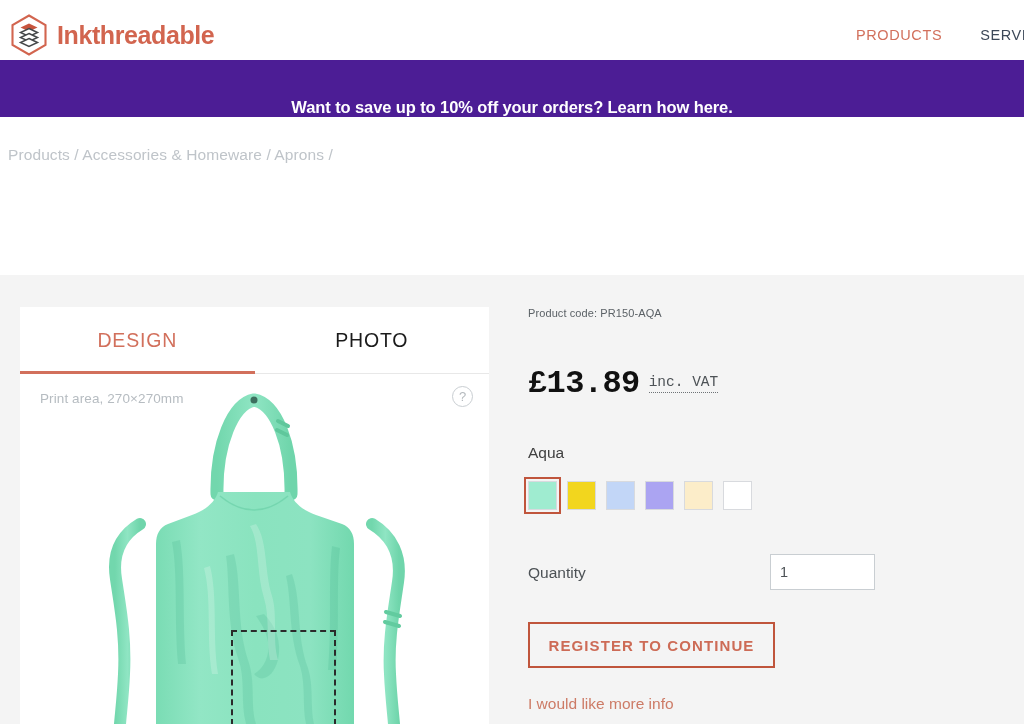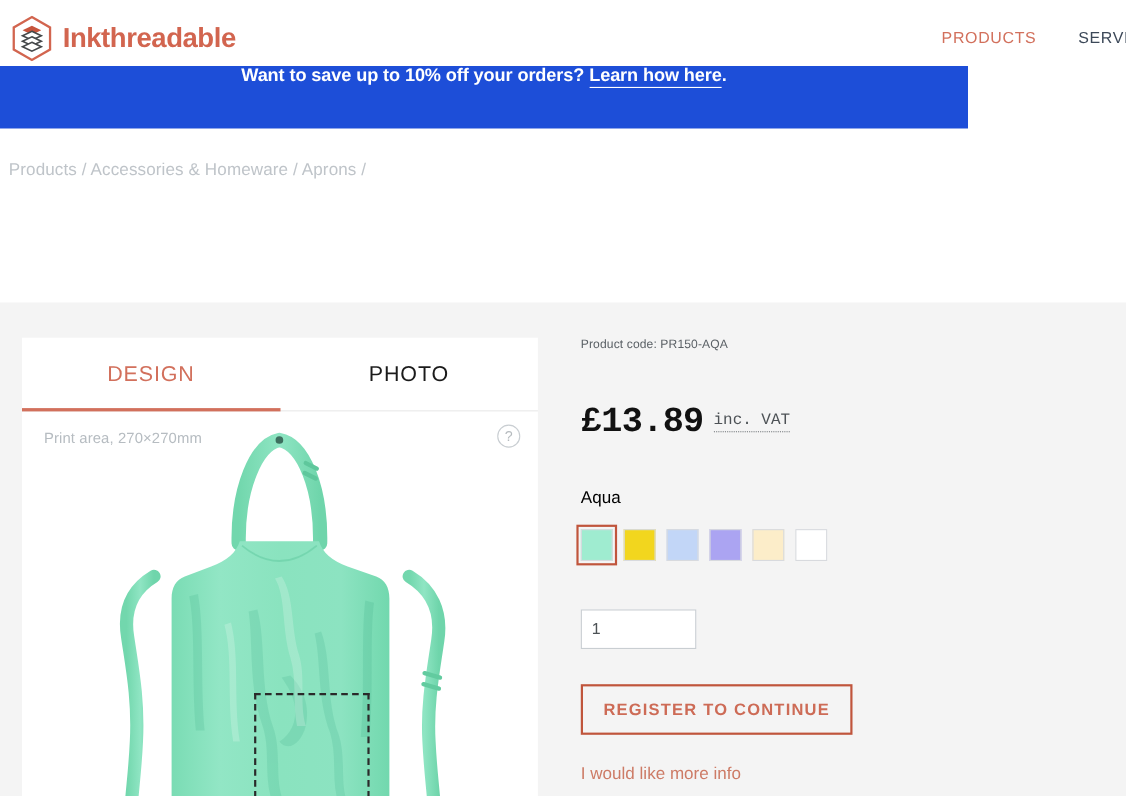--- a/index.html
+++ b/index.html
@@ -32,23 +32,23 @@
   }
   .nav-item {
     font-size: 14.5px; letter-spacing: 0.6px; color: #3c4858;
     white-space: nowrap;
   }
   .nav-item.active { color: #d2705c; }
   .nav-clip { overflow: hidden; width: 168px; display: flex; gap: 38px; }
 
   
   .promo {
-    position: absolute; top: 60px; left: 0; width: 880px; height: 57px;
-    background: #1d4ed8;
-    display: flex; align-items: flex-start; justify-content: center;
+    position: absolute; top: 60px; left: 0; width: 1024px; height: 57px;
+    background: #4c1d95;
+    display: flex; align-items: flex-end; justify-content: center;
   }
   .promo-text {
     color: #ffffff; font-size: 16.5px; font-weight: bold;
     letter-spacing: -0.1px;
   }
   .promo-text .lnk {
     border-bottom: 1px solid #ffffff;
     padding-bottom: 1px;
   }
 
@@ -134,21 +134,21 @@
     border-bottom: 1.5px dotted #6d7276;
   }
   .row {
     display: flex; align-items: flex-start;
     margin-top: 44px;
   }
   .row-label {
     width: 242px; font-size: 15.5px; color: #4d5256; padding-top: 2px;
   }
   .colour-name {
-    font-size: 15.5px; color: #000000;
+    font-size: 15.5px; color: #404040;
   }
   .swatches {
     display: flex; gap: 10px; margin-top: 19px;
   }
   .sw {
     width: 29px; height: 29px; border: 1px solid #d8dade;
   }
   .sw-wrap {
     width: 37px; height: 37px; display: flex;
     align-items: center; justify-content: center;
@@ -313,20 +313,21 @@
               <span class="sw" style="background:#fcedc9"></span>
             </div>
             <div class="sw-wrap">
               <span class="sw" style="background:#ffffff"></span>
             </div>
           </div>
         </div>
       </div>
 
       <div class="qty-row">
+        <div class="row-label">Quantity</div>
         <input class="qty-input" type="text" value="1" style="">
       </div>
 
       <button class="cta">REGISTER TO CONTINUE</button>
 
       <a class="more-info" href="#">I would like more info</a>
     </div>
 
   </div>
 </div>

